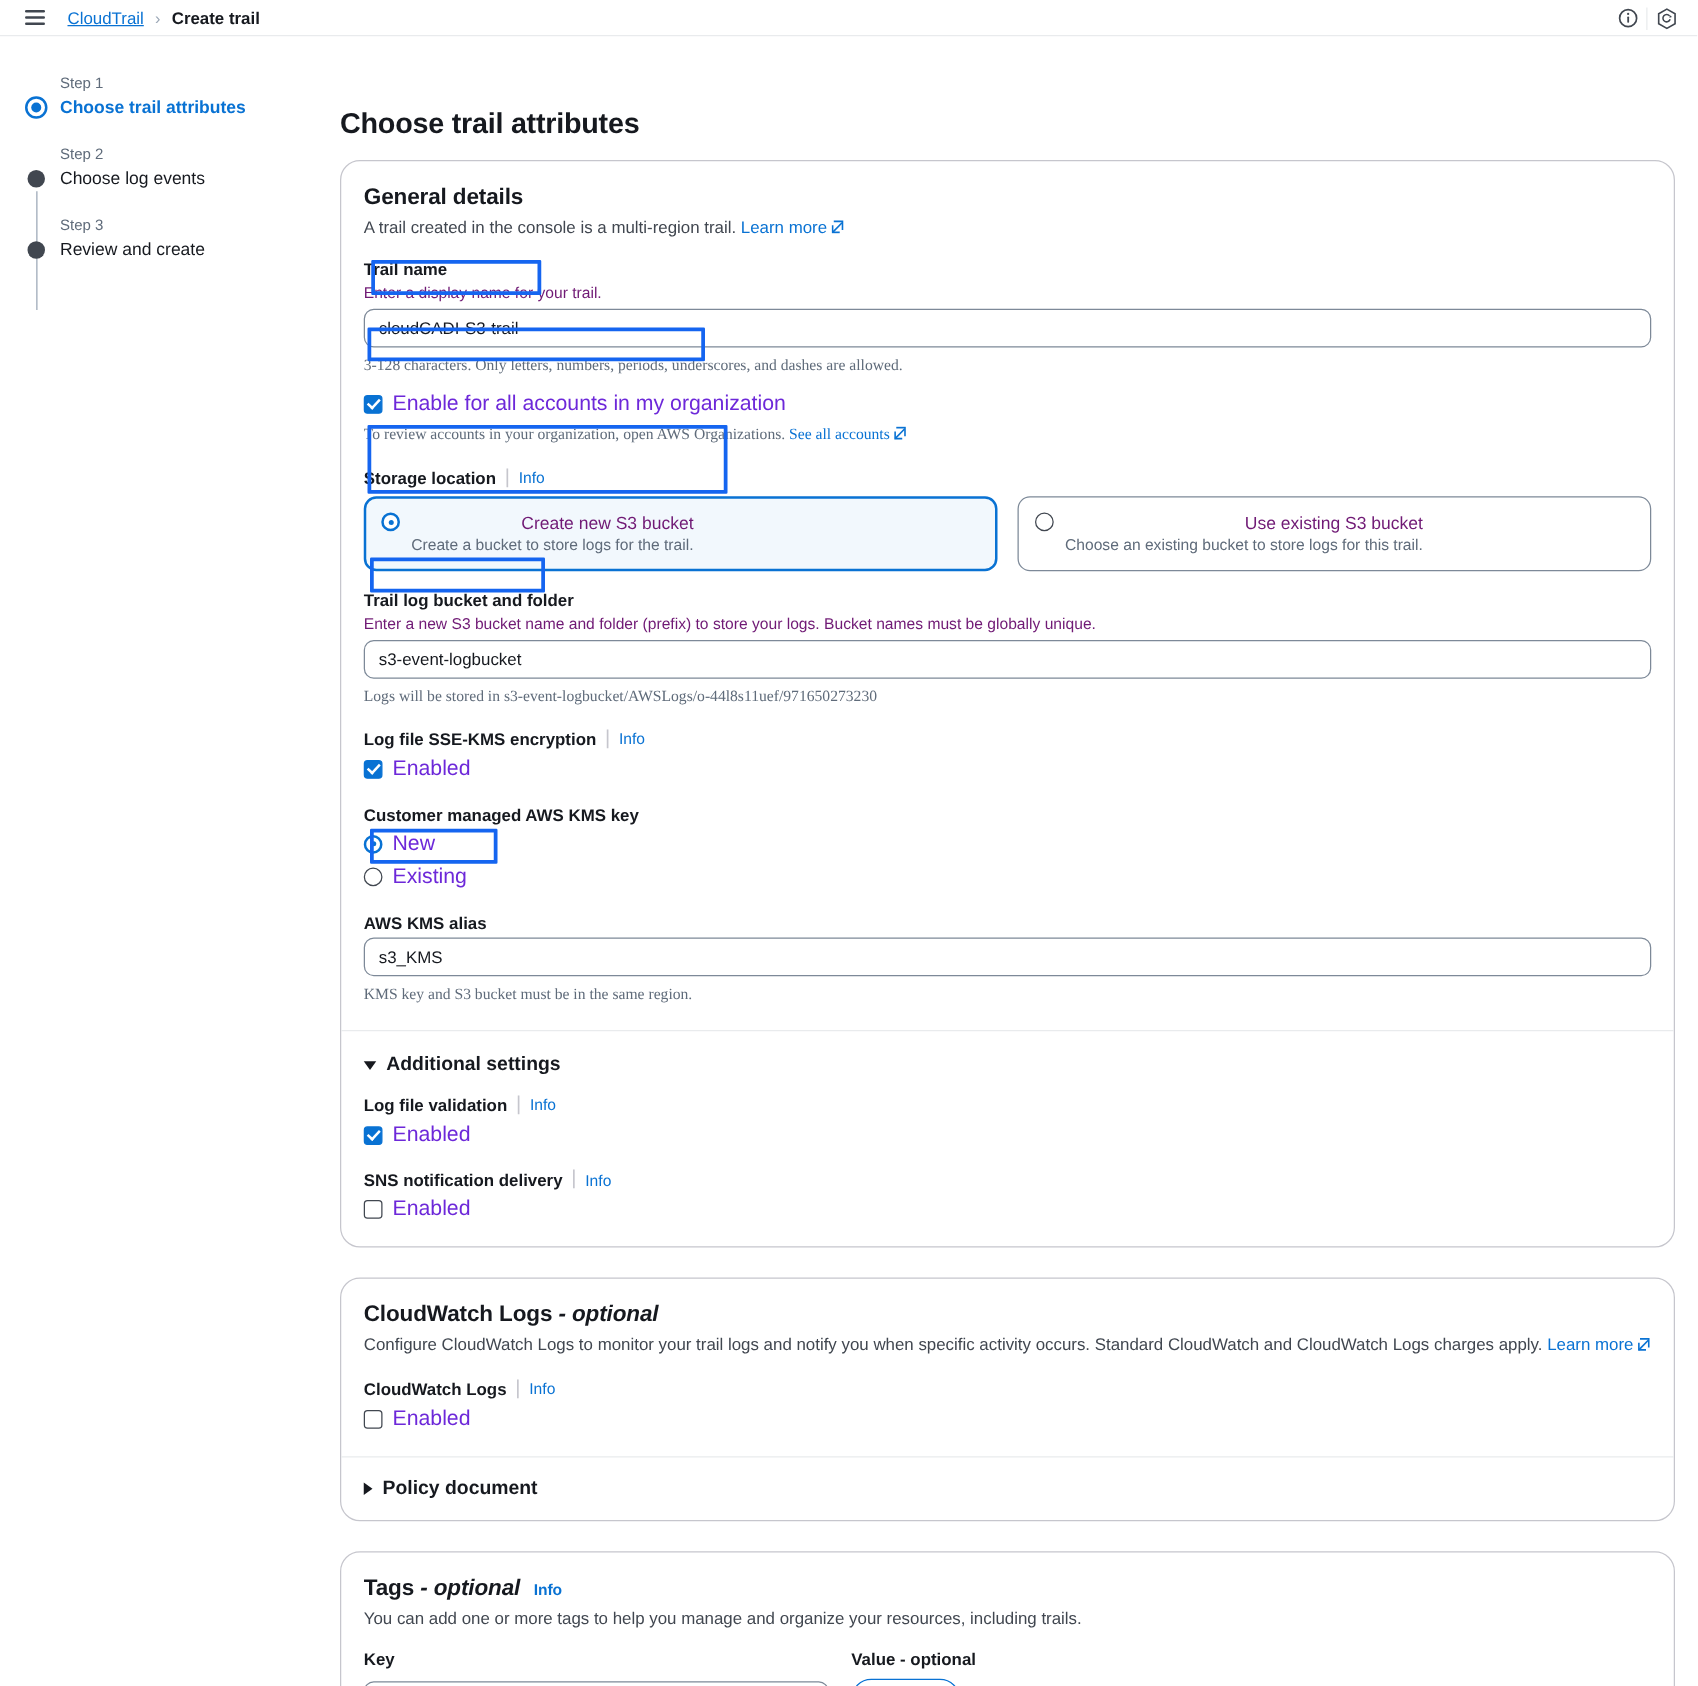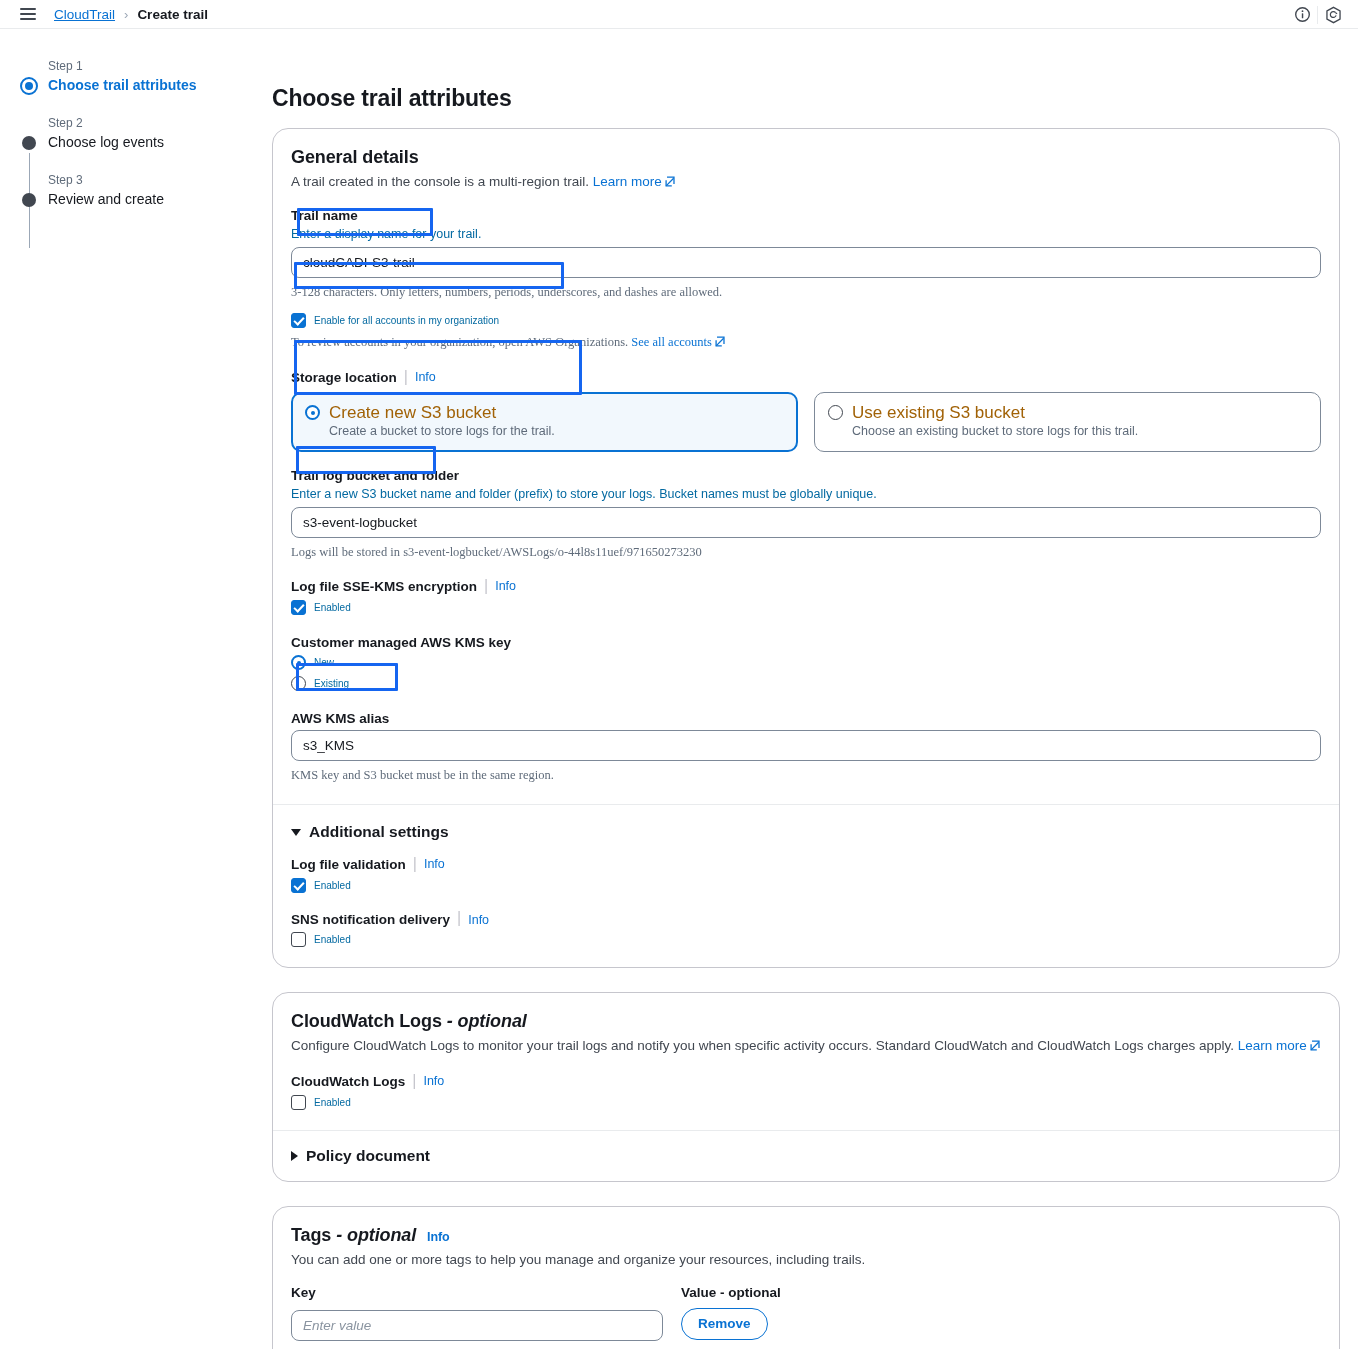--- a/index.html
+++ b/index.html
@@ -74,21 +74,21 @@
     background: #fff; margin-bottom: 24px;
   }
   .card-pad { padding: 18px 18px 20px 18px; }
   .card-sep { border-top: 1px solid #e9ebed; }
 
   h2.sect { font-size: 18px; font-weight: bold; margin: 0 0 4px 0; letter-spacing: -.1px; }
   h2.sect .opt { font-style: italic; font-weight: bold; }
   .sect-desc { font-size: 13.5px; color: #414750; margin: 0 0 16px 0; line-height: 19px; }
 
   .lbl { font-size: 13.5px; font-weight: bold; color: #16191f; margin-bottom: 2px; }
-  .hint { font-size: 12.5px; color: #0369a1; line-height: 18px; }
+  .hint { font-size: 12.5px; color: #701a75; line-height: 18px; }
   .hint-below { font-size: 12.5px; color: #5f6b7a; margin-top: 5px; line-height: 18px; font-family: Liberation Serif, serif; }
 
   a.link { color: #0972d3; text-decoration: none; cursor: pointer; }
   .info-link { color: #0972d3; font-size: 12.5px; cursor: pointer; }
   .pipe { color: #c6c6cd; margin: 0 7px; }
 
   .ext { display: inline-block; vertical-align: -1px; margin-left: 3px; }
 
   .txtfield {
     width: 100%; height: 31px; border: 1px solid #7d8998; border-radius: 8px;
@@ -111,35 +111,35 @@
   }
   .rdo {
     width: 15px; height: 15px; border-radius: 50%; flex: none;
     border: 1.5px solid #414750; background: #fff; position: relative;
   }
   .rdo.on { border-color: #0972d3; border-width: 2px; }
   .rdo.on::after {
     content: ""; position: absolute; left: 3.5px; top: 3.5px;
     width: 4px; height: 4px; border-radius: 50%; background: #0972d3;
   }
-  .ctl-txt { font-size: 10px; color: #0369a1; }
+  .ctl-txt { font-size: 17px; color: #6d28d9; }
 
   .gap-12 { height: 12px; }
   .gap-16 { height: 16px; }
   .gap-20 { height: 20px; }
 
   
   .tiles { display: flex; gap: 16px; margin-top: 6px; }
   .tile {
     flex: 1; border: 1px solid #7d8998; border-radius: 10px;
     padding: 11px 13px; background: #fff; cursor: pointer;
     display: flex; gap: 9px; align-items: flex-start;
   }
   .tile.sel { border: 2px solid #0972d3; background: #f2f8fd; padding: 10px 12px; }
-  .tile-t { font-size: 17px; color: #a16207; line-height: 18px; }
+  .tile-t { font-size: 14px; color: #701a75; line-height: 18px; text-align: right; }
   .tile-d { font-size: 12.5px; color: #5f6b7a; line-height: 17px; margin-top: 1px; }
   .tile .rdo { margin-top: 1px; }
 
   
   .expander { display: flex; align-items: center; gap: 8px; cursor: pointer; }
   .expander .tri { width: 0; height: 0; }
   .tri.down { border-left: 5px solid transparent; border-right: 5px solid transparent; border-top: 7px solid #16191f; }
   .tri.right { border-top: 5px solid transparent; border-bottom: 5px solid transparent; border-left: 7px solid #16191f; }
   .expander .etxt { font-size: 15.5px; font-weight: bold; }
 

